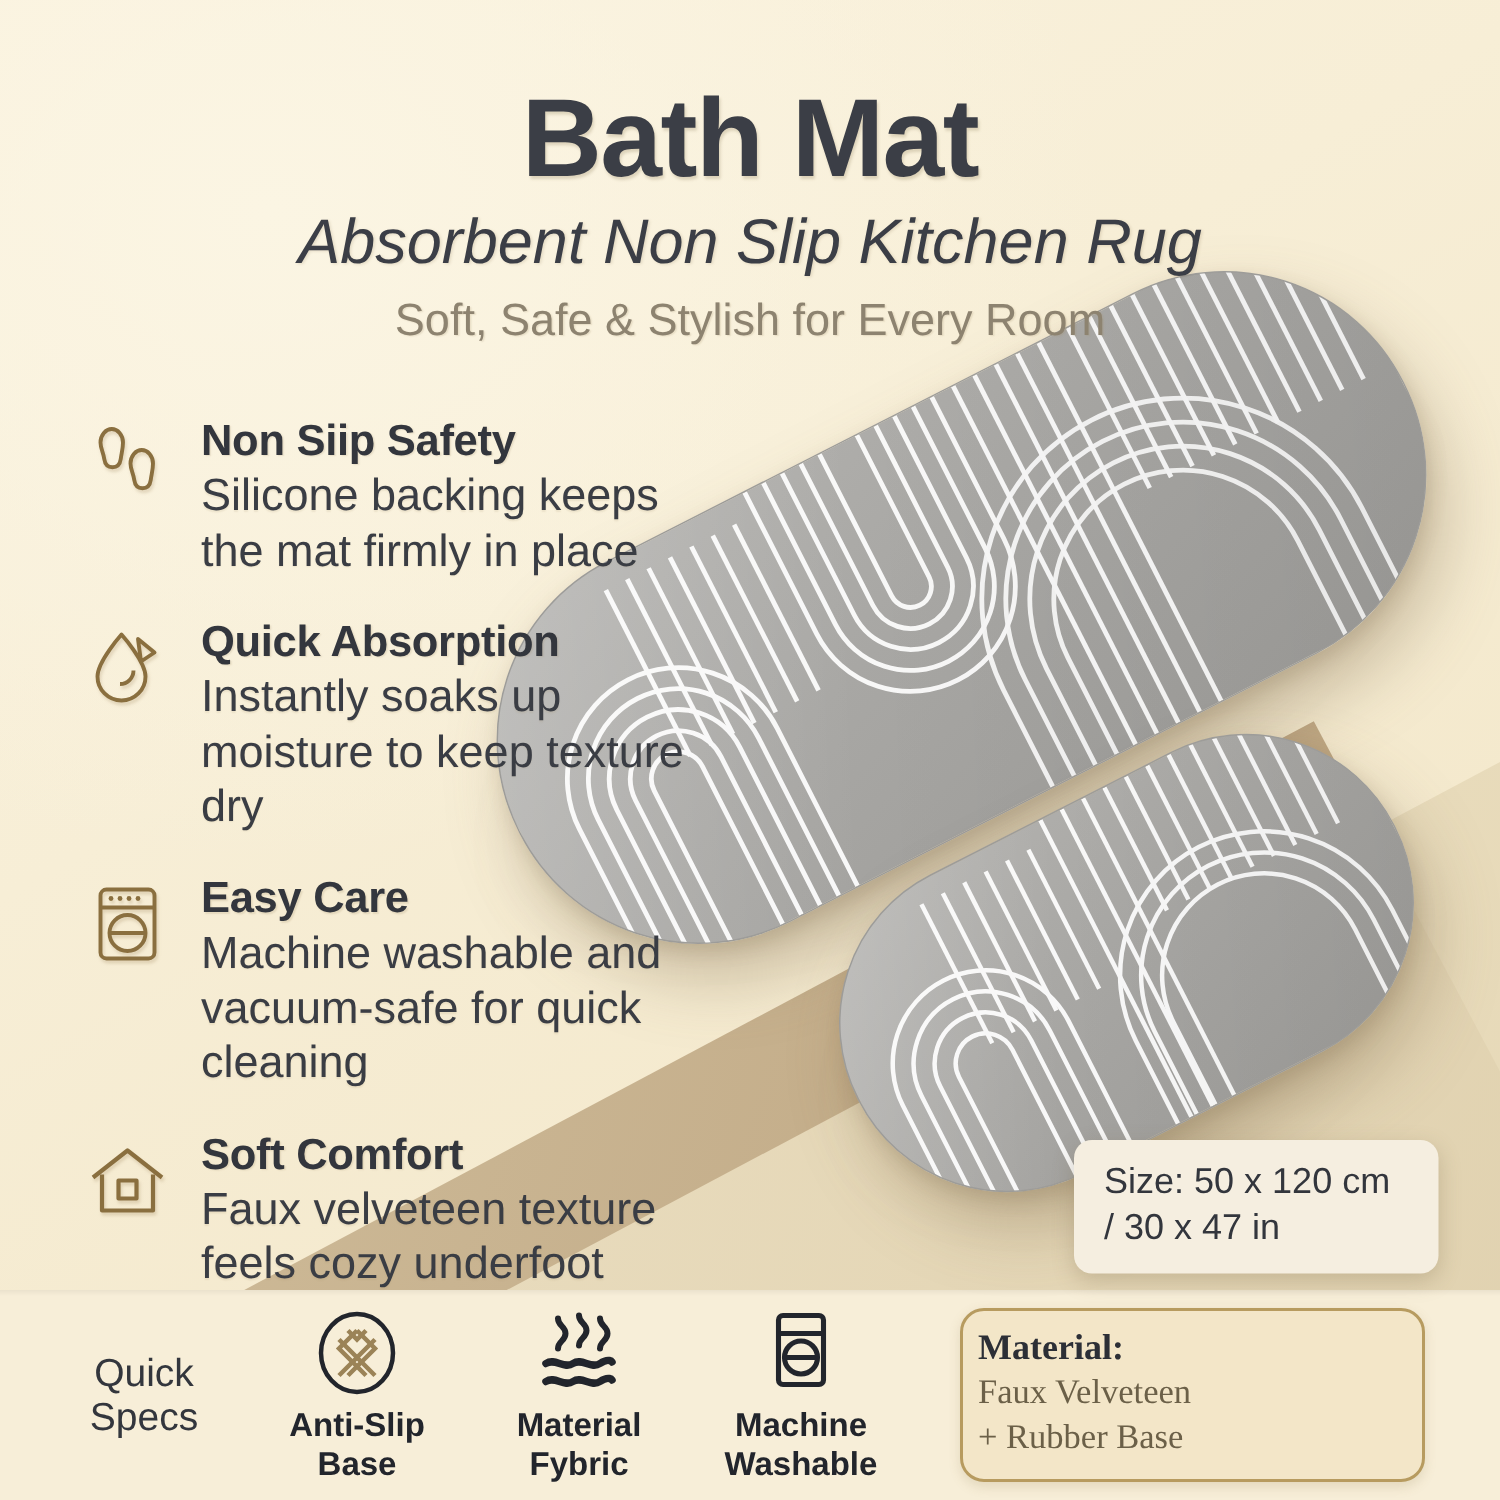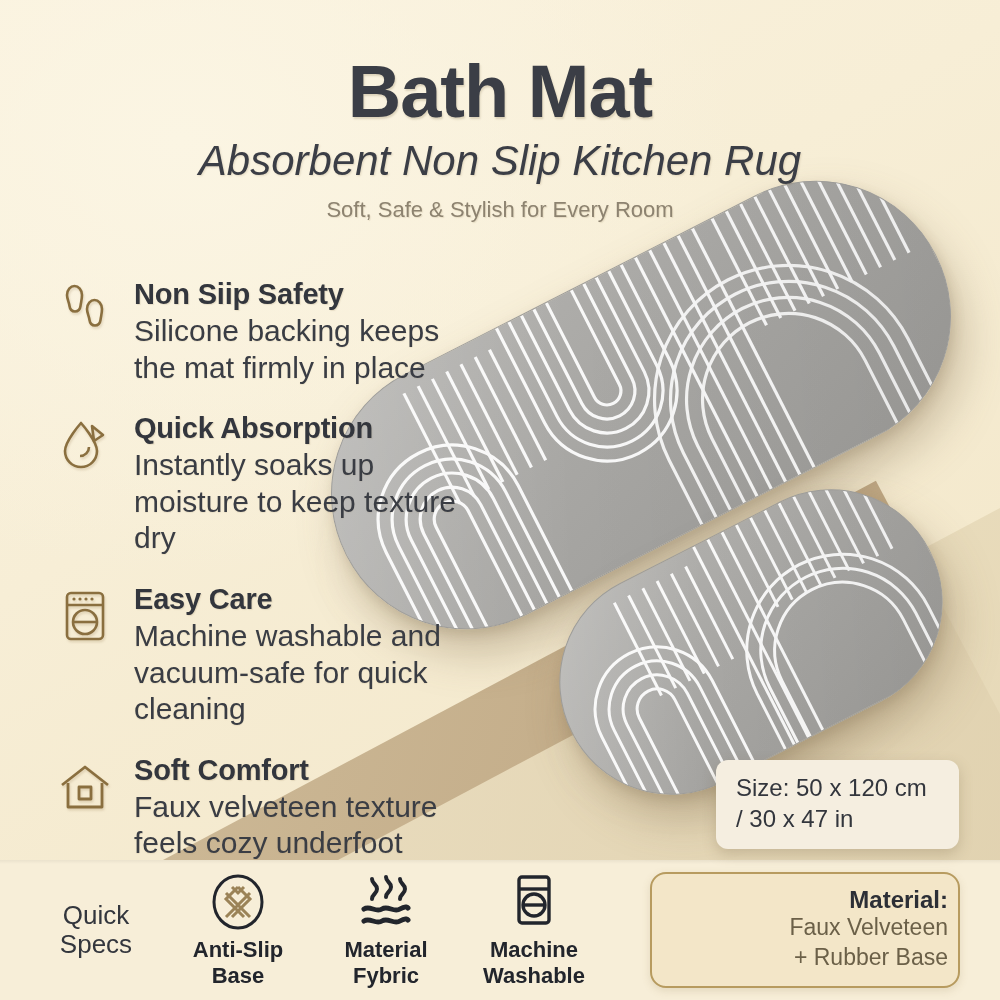--- a/index.html
+++ b/index.html
@@ -42,21 +42,21 @@
   .title{
     margin:0;padding-top:54px;
     font-size:74px;line-height:1.02;font-weight:bold;letter-spacing:-1px;
     color:#3b3e46;text-shadow:1px 2px 2px rgba(120,100,60,.22);
   }
   .subtitle{
     margin:10px 0 0 0;font-size:42px;line-height:1.05;font-weight:normal;
     color:#3b3e46;text-shadow:1px 1px 2px rgba(120,100,60,.18);font-style:italic;
   }
   .tagline{
-    margin:14px 0 0 0;font-size:22px;line-height:1.05;font-weight:normal;
+    margin:14px 0 0 0;font-size:30px;line-height:1.05;font-weight:normal;
     color:#8d8370;text-shadow:1px 1px 1px rgba(160,140,100,.2);
   }
 
   
   .product-stage{position:absolute;left:250px;top:230px;width:780px;height:620px;z-index:2;}
   .mat{
     position:absolute;background:#a9a8a6;overflow:hidden;
     box-shadow:0 26px 44px rgba(120,100,70,.34), 0 6px 12px rgba(120,100,70,.2);
     border:1px solid #9d9c99;
   }
@@ -118,24 +118,25 @@
   .specs-label{
     width:136px;text-align:center;font-size:26px;line-height:1.12;
     font-weight:normal;color:#33363d;padding-left:18px;
   }
   .spec{
     width:148px;text-align:center;color:#22252c;
   }
   .spec .s-ico{height:60px;display:flex;align-items:flex-end;justify-content:center;margin-bottom:6px;}
   .spec .s-txt{font-size:22px;line-height:1.18;font-weight:bold;color:#22252c;}
   .material-box{
-    margin-left:42px;width:286px;
+    margin-left:32px;width:286px;
     background:#f3e6c8;border:2px solid #b79b5f;border-radius:16px;
-    padding:12px 10px 14px 10px;text-align:right;
+    padding:12px 10px 14px 10px;text-align:left;
     box-shadow:0 3px 8px rgba(140,115,65,.18);
+    font-family:Liberation Serif, serif;
   }
   .material-box .m-title{font-size:24px;font-weight:bold;color:#2c2f36;line-height:1.15;}
   .material-box .m-line{font-size:23px;color:#6b6048;line-height:1.28;}
 </style>
 </head>
 <body>
 
 <div id="page">
 
   <div class="band-tan"></div>

